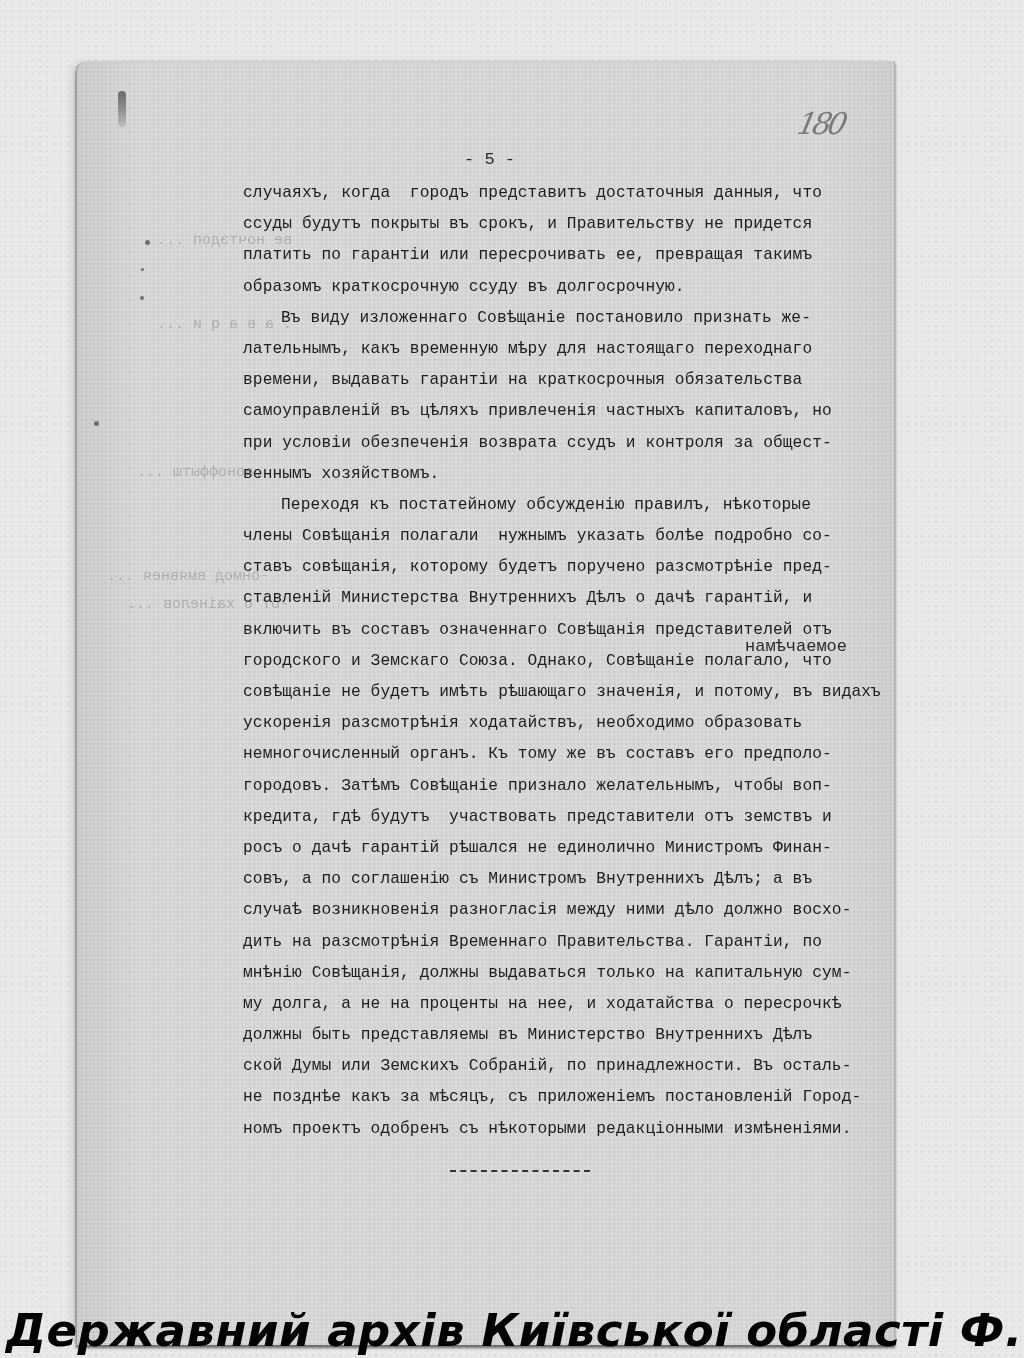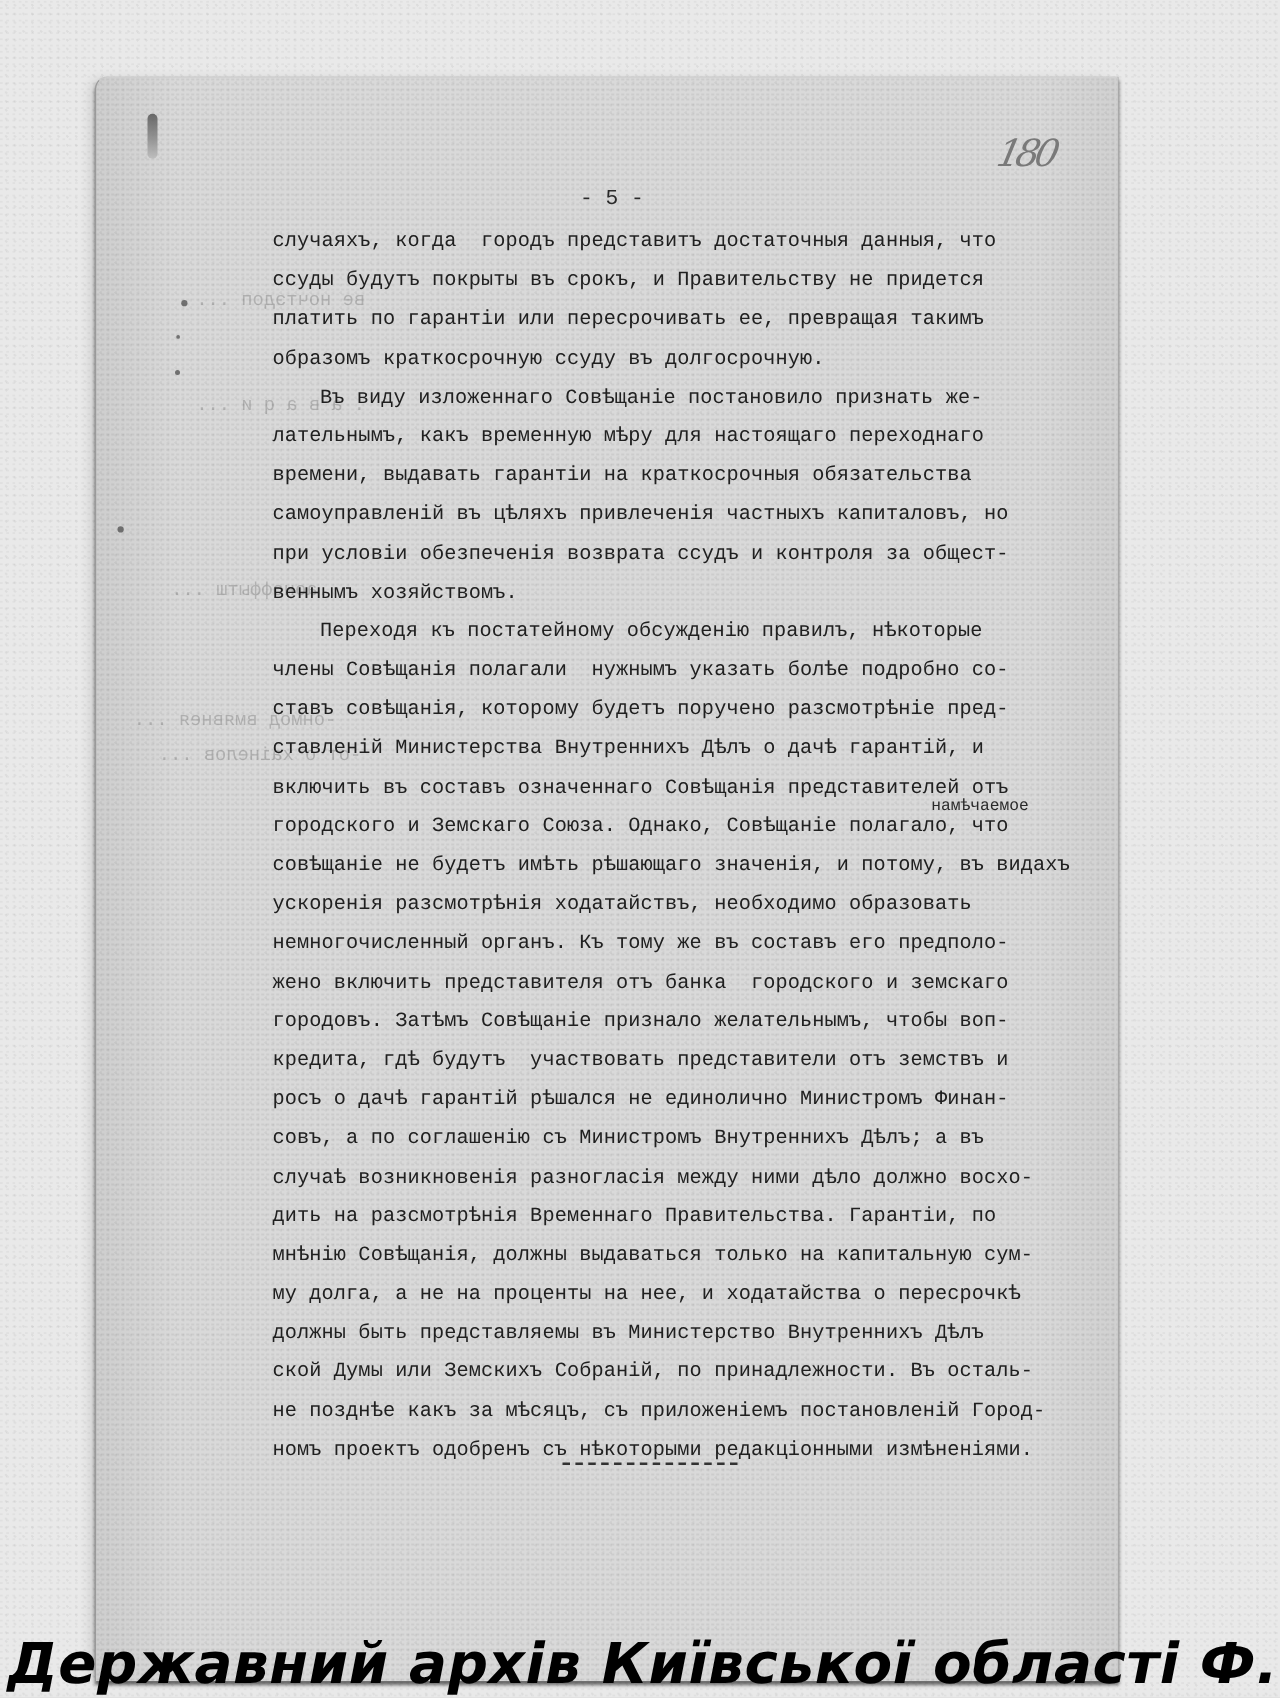--- a/index.html
+++ b/index.html
@@ -71,29 +71,30 @@
       top: 178px;
       width: 660px;
       color: #202020;
       font-size: 16.2px;
       line-height: 31.2px;
       letter-spacing: 0.1px;
     }
     .line {
       white-space: pre;
       height: 31.2px;
+      margin-left: 25px;
     }
     .indent {
       padding-left: 38px;
     }
     .insertion {
       position: absolute;
       left: 745px;
       top: 637px;
-      font-size: 13px;
+      font-size: 17px;
       color: #2a2a2a;
     }
     .separator {
       position: absolute;
       left: 450px;
       top: 1170px;
       width: 140px;
       border-top: 2px dashed #333;
     }
     .ghost {
@@ -158,21 +159,20 @@
     <div class="line">веннымъ хозяйствомъ.</div>
     <div class="line indent">Переходя къ постатейному обсужденію правилъ, нѣкоторые</div>
     <div class="line">члены Совѣщанія полагали  нужнымъ указать болѣе подробно со-</div>
     <div class="line">ставъ совѣщанія, которому будетъ поручено разсмотрѣніе пред-</div>
     <div class="line">ставленій Министерства Внутреннихъ Дѣлъ о дачѣ гарантій, и</div>
     <div class="line">включить въ составъ означеннаго Совѣщанія представителей отъ</div>
     <div class="line">городского и Земскаго Союза. Однако, Совѣщаніе полагало, что</div>
     <div class="line">совѣщаніе не будетъ имѣть рѣшающаго значенія, и потому, въ видахъ</div>
     <div class="line">ускоренія разсмотрѣнія ходатайствъ, необходимо образовать</div>
     <div class="line">немногочисленный органъ. Къ тому же въ составъ его предполо-</div>
-    <div class="line">жено включить представителя отъ банка  городского и земскаго</div>
     <div class="line">городовъ. Затѣмъ Совѣщаніе признало желательнымъ, чтобы воп-</div>
     <div class="line">кредита, гдѣ будутъ  участвовать представители отъ земствъ и</div>
     <div class="line">росъ о дачѣ гарантій рѣшался не единолично Министромъ Финан-</div>
     <div class="line">совъ, а по соглашенію съ Министромъ Внутреннихъ Дѣлъ; а въ</div>
     <div class="line">случаѣ возникновенія разногласія между ними дѣло должно восхо-</div>
     <div class="line">дить на разсмотрѣнія Временнаго Правительства. Гарантіи, по</div>
     <div class="line">мнѣнію Совѣщанія, должны выдаваться только на капитальную сум-</div>
     <div class="line">му долга, а не на проценты на нее, и ходатайства о пересрочкѣ</div>
     <div class="line">должны быть представляемы въ Министерство Внутреннихъ Дѣлъ</div>
     <div class="line">ской Думы или Земскихъ Собраній, по принадлежности. Въ осталь-</div>

